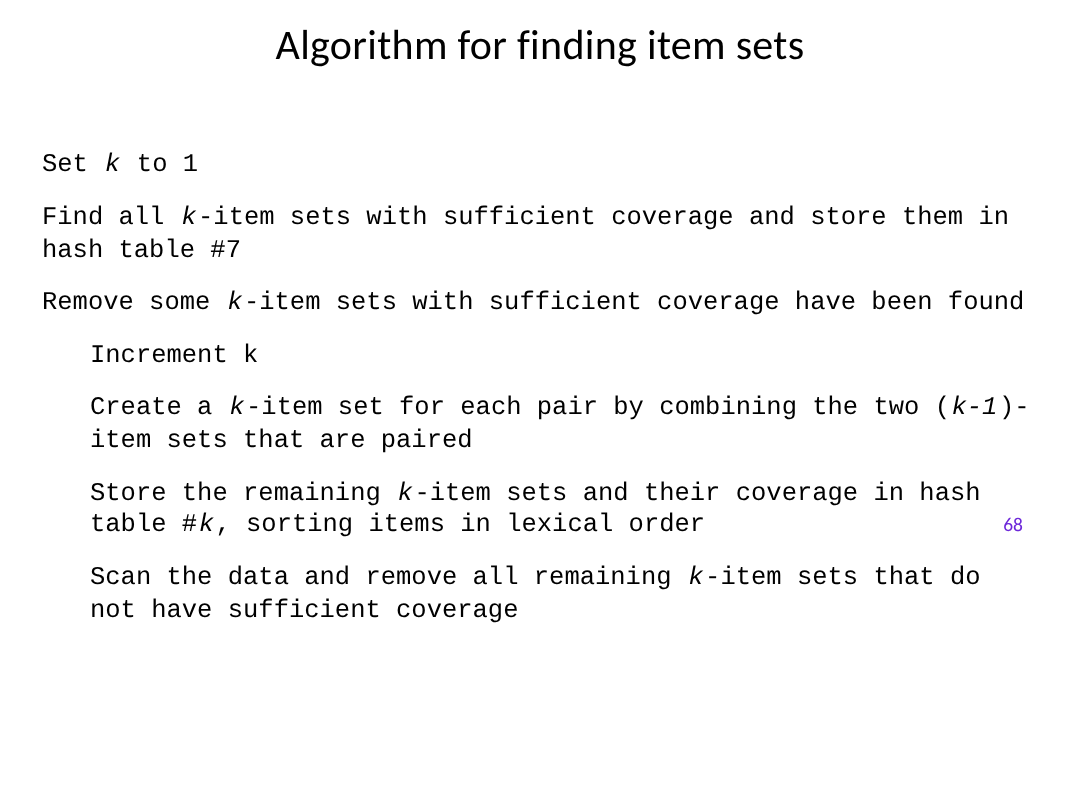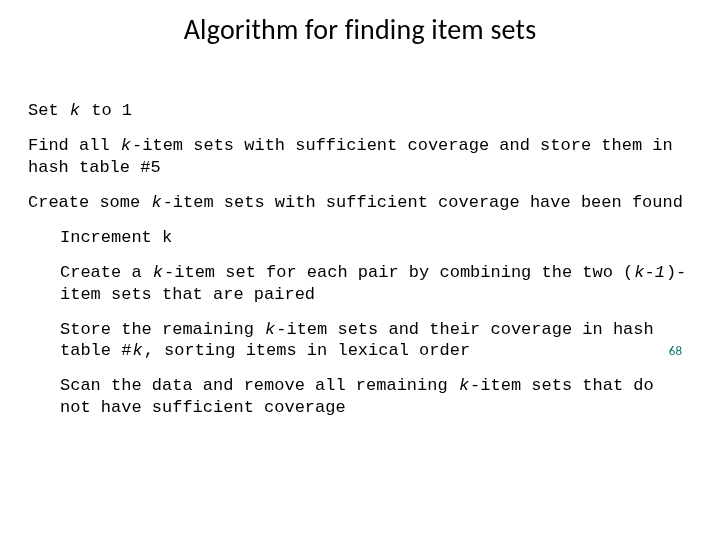--- a/index.html
+++ b/index.html
@@ -54,42 +54,42 @@
     font-style: italic;
     font-family: "Courier New", Courier, monospace;
     padding: 0 1px;
   }
   .page-num {
     position: absolute;
     right: 38px;
     bottom: 22px;
     font-family: Calibri, Arial, sans-serif;
     font-size: 13px;
-    color: #0f766e;
+    color: #6d28d9;
   }
 </style>
 </head>
 <body>
 
 <div class="slide">
 
   <div class="title">Algorithm for finding item sets</div>
 
   <div class="body">
 
     <div class="line">
       <span>Set </span><span class="varbox">k</span><span> to 1</span>
     </div>
 
     <div class="line">
-      <span>Find all </span><span class="varbox">k</span><span>-item sets with sufficient coverage and store them in hash table #5</span>
+      <span>Find all </span><span class="varbox">k</span><span>-item sets with sufficient coverage and store them in hash table #7</span>
     </div>
 
     <div class="line">
-      <span>Create some </span><span class="varbox">k</span><span>-item sets with sufficient coverage have been found</span>
+      <span>Remove some </span><span class="varbox">k</span><span>-item sets with sufficient coverage have been found</span>
     </div>
 
     <div class="line indent">
       <span>Increment k</span>
     </div>
 
 
     <div class="line indent">
       <span>Create a </span><span class="varbox">k</span><span>-item set for each pair by combining the two (</span><span class="varbox">k-1</span><span>)-item sets that are paired</span>
     </div>

